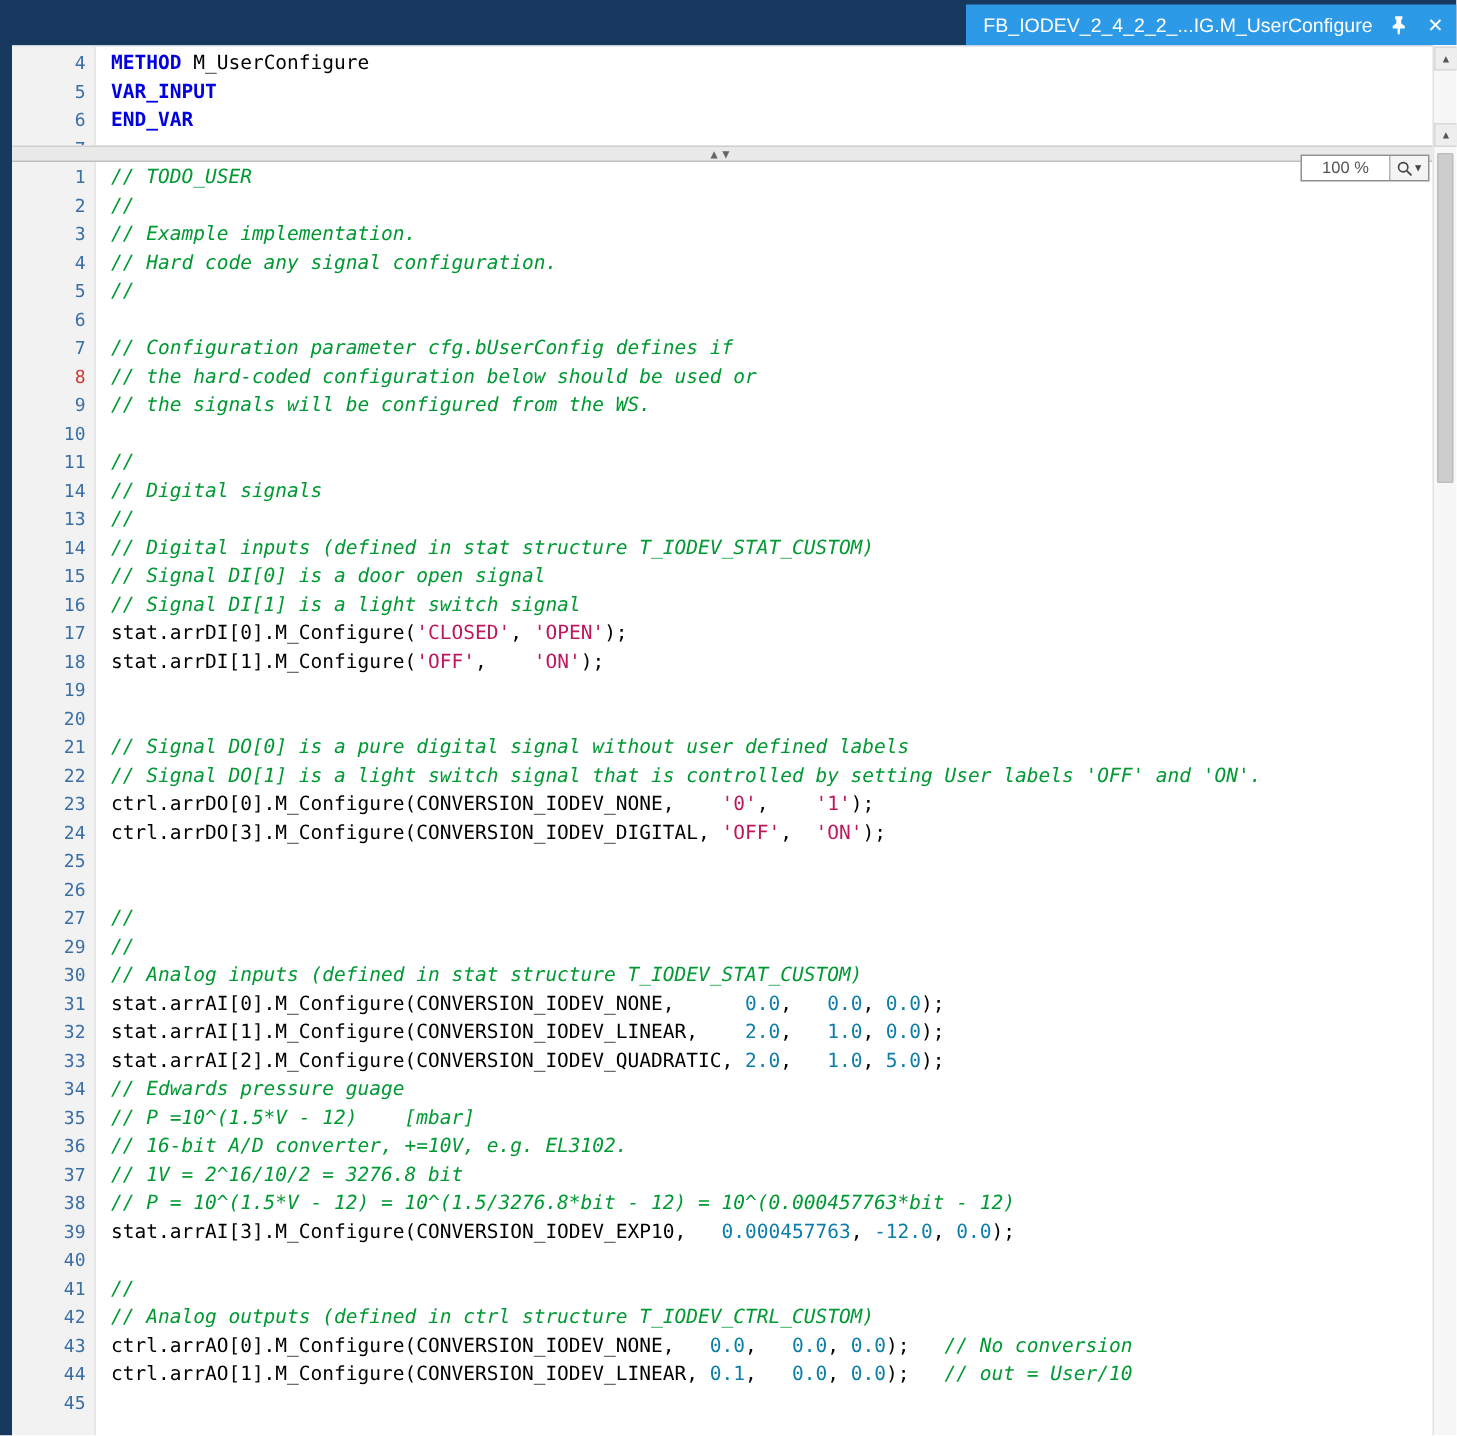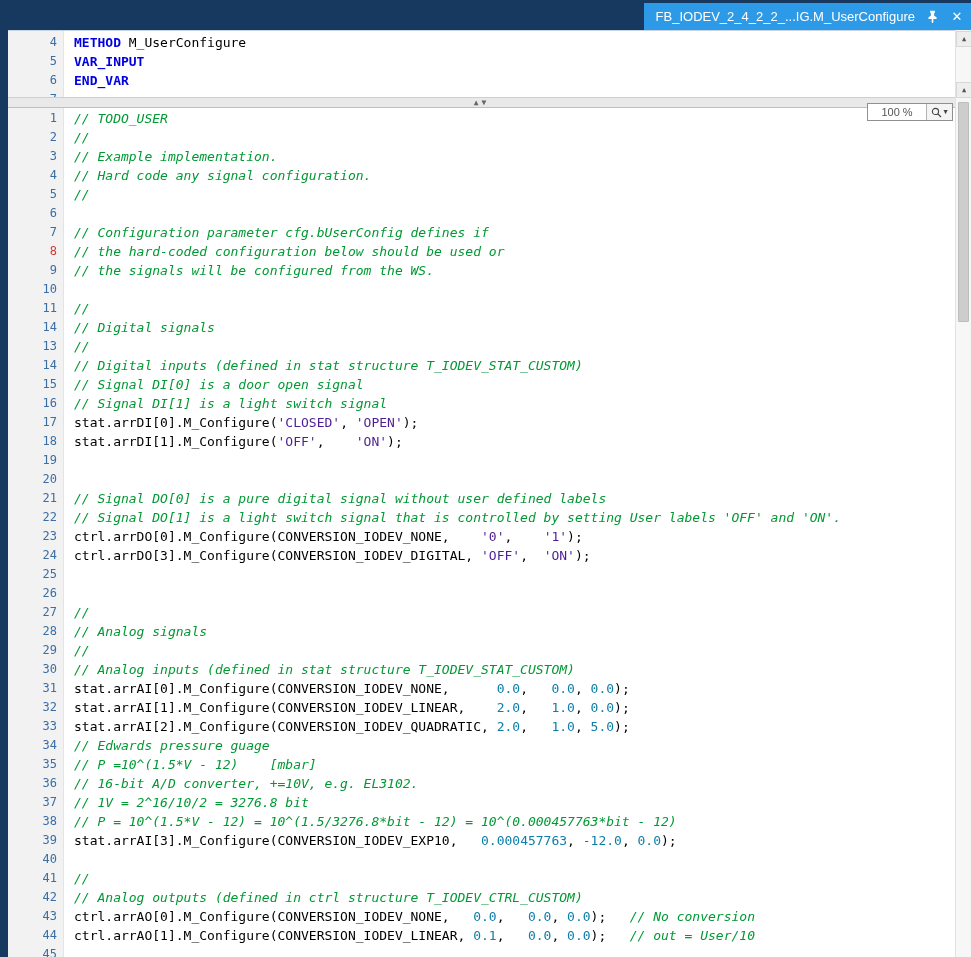--- a/index.html
+++ b/index.html
@@ -28,21 +28,21 @@
                border-right:1px solid #e4e4e4; }
   .lines { position:relative; padding-top:2px; }
   .line { display:flex; height:19px; line-height:19px; }
   .ln { flex:0 0 56px; width:56px; text-align:right; padding-right:7px;
         color:#3a6ea5; font-size:12px; }
   .ln-hl { color:#cf3b2d; }
   .code { white-space:pre; padding-left:10px; font-size:13px; color:#000; }
   .tk-p { color:#000; }
   .tk-k { color:#0000e0; font-weight:bold; }
   .tk-c { color:#009933; font-style:italic; }
-  .tk-s { color:#4c1d95; }
+  .tk-s { color:#be185d; }
   .tk-n { color:#0d7ea8; }
 
   
   .splitter { position:absolute; left:8px; right:16px; top:97px; height:11px;
               background:#e9e9e9; border-top:1px solid #cfcfcf; border-bottom:1px solid #bfbfbf;
               display:flex; align-items:center; justify-content:center; cursor:row-resize; }
   .grip { font-size:8px; color:#666; letter-spacing:3px; line-height:1; }
 
   
   .zoom-widget { position:absolute; right:18px; top:80px; width:86px; height:18px;
@@ -222,24 +222,20 @@
         </div>
         <div class="line">
           <span class="ln">26</span>
           <span class="code"></span>
         </div>
         <div class="line">
           <span class="ln">27</span>
           <span class="code"><span class="tk-c">//</span></span>
         </div>
         <div class="line">
-          <span class="ln">28</span>
-          <span class="code"><span class="tk-c">// Analog signals</span></span>
-        </div>
-        <div class="line">
           <span class="ln">29</span>
           <span class="code"><span class="tk-c">//</span></span>
         </div>
         <div class="line">
           <span class="ln">30</span>
           <span class="code"><span class="tk-c">// Analog inputs (defined in stat structure T_IODEV_STAT_CUSTOM)</span></span>
         </div>
         <div class="line">
           <span class="ln">31</span>
           <span class="code"><span class="tk-p">stat.arrAI[0].M_Configure(CONVERSION_IODEV_NONE,      </span><span class="tk-n">0.0</span><span class="tk-p">,   </span><span class="tk-n">0.0</span><span class="tk-p">, </span><span class="tk-n">0.0</span><span class="tk-p">);</span></span>

